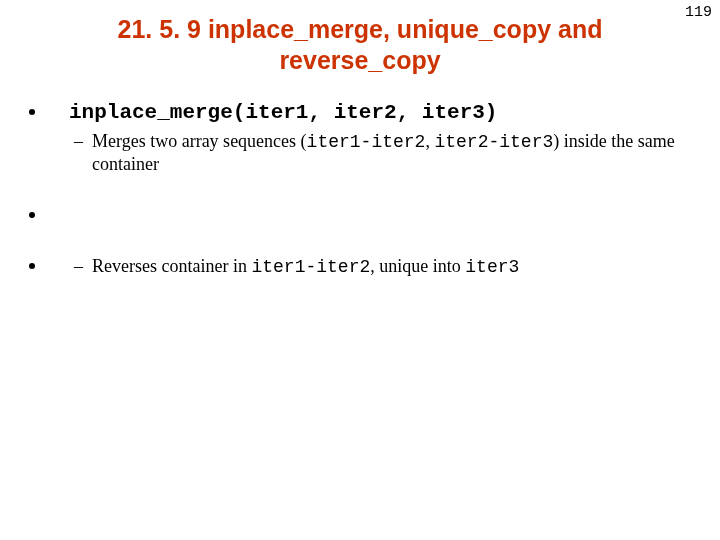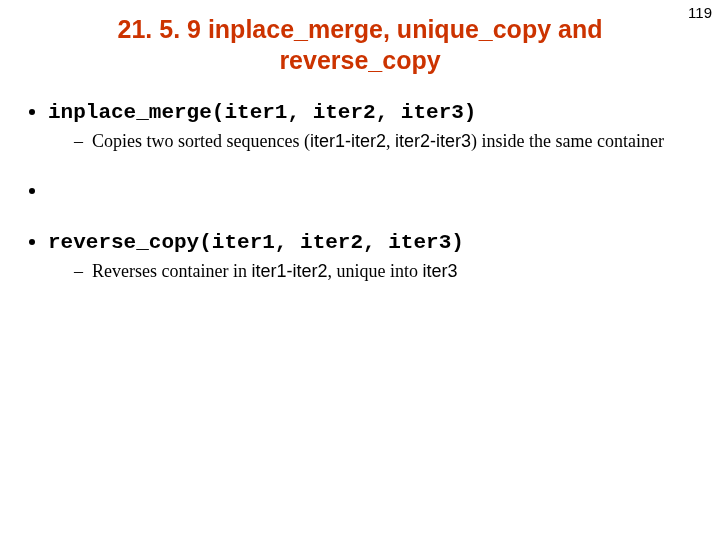--- a/index.html
+++ b/index.html
@@ -10,21 +10,21 @@
     background: #ffffff;
     font-family: "Times New Roman", Times, serif;
     color: #000000;
     position: relative;
   }
   .page-number {
     position: absolute;
     top: 4px;
     right: 8px;
     font-size: 15px;
-    font-family: Liberation Sans, sans-serif;
+    font-family: Liberation Mono, monospace;
     color: #000;
   }
   .title {
     font-family: Arial, Helvetica, sans-serif;
     font-weight: bold;
     font-size: 25px;
     color: #cc3300;
     text-align: center;
     width: 560px;
     margin: 14px auto 22px auto;
@@ -36,64 +36,64 @@
     padding: 0 24px 0 0;
   }
   ul.top > li {
     margin-bottom: 26px;
     font-size: 21px;
   }
   ul.top > li > .fn {
     font-family: "Courier New", Courier, monospace;
     font-weight: bold;
     font-size: 21px;
+    margin-left: 21px;
   }
   ul.sub {
     list-style: none;
     margin: 6px 0 0 0;
     padding: 0 0 0 26px;
   }
   ul.sub > li {
     font-family: "Times New Roman", Times, serif;
     font-size: 18px;
     line-height: 1.25;
     position: relative;
     padding-left: 18px;
   }
   ul.sub > li::before {
     content: "–";
     position: absolute;
     left: 0;
     top: 0;
   }
   .code {
-    font-family: Liberation Sans, sans-serif;
+    font-family: Liberation Mono, monospace;
   }
 </style>
 </head>
 <body>
 
 <div class="page-number">119</div>
 
 <div class="title">21. 5. 9 inplace_merge, unique_copy and reverse_copy</div>
 
 <ul class="top">
   <li>
     <span class="fn">inplace_merge(iter1, iter2, iter3)</span>
     <ul class="sub">
       <li>
-        <span>Copies two sorted sequences (</span><span class="code">iter1-iter2</span><span>, </span><span class="code">iter2-iter3</span><span>) inside the same container</span>
+        <span>Merges two array sequences (</span><span class="code">iter1-iter2</span><span>, </span><span class="code">iter2-iter3</span><span>) inside the same container</span>
       </li>
     </ul>
   </li>
 
   <li>
   </li>
 
   <li>
-    <span class="fn">reverse_copy(iter1, iter2, iter3)</span>
     <ul class="sub">
       <li>
         <span>Reverses container in </span><span class="code">iter1-iter2</span><span>, unique into </span><span class="code">iter3</span><span></span>
       </li>
     </ul>
   </li>
 </ul>
 
 </body></html>

